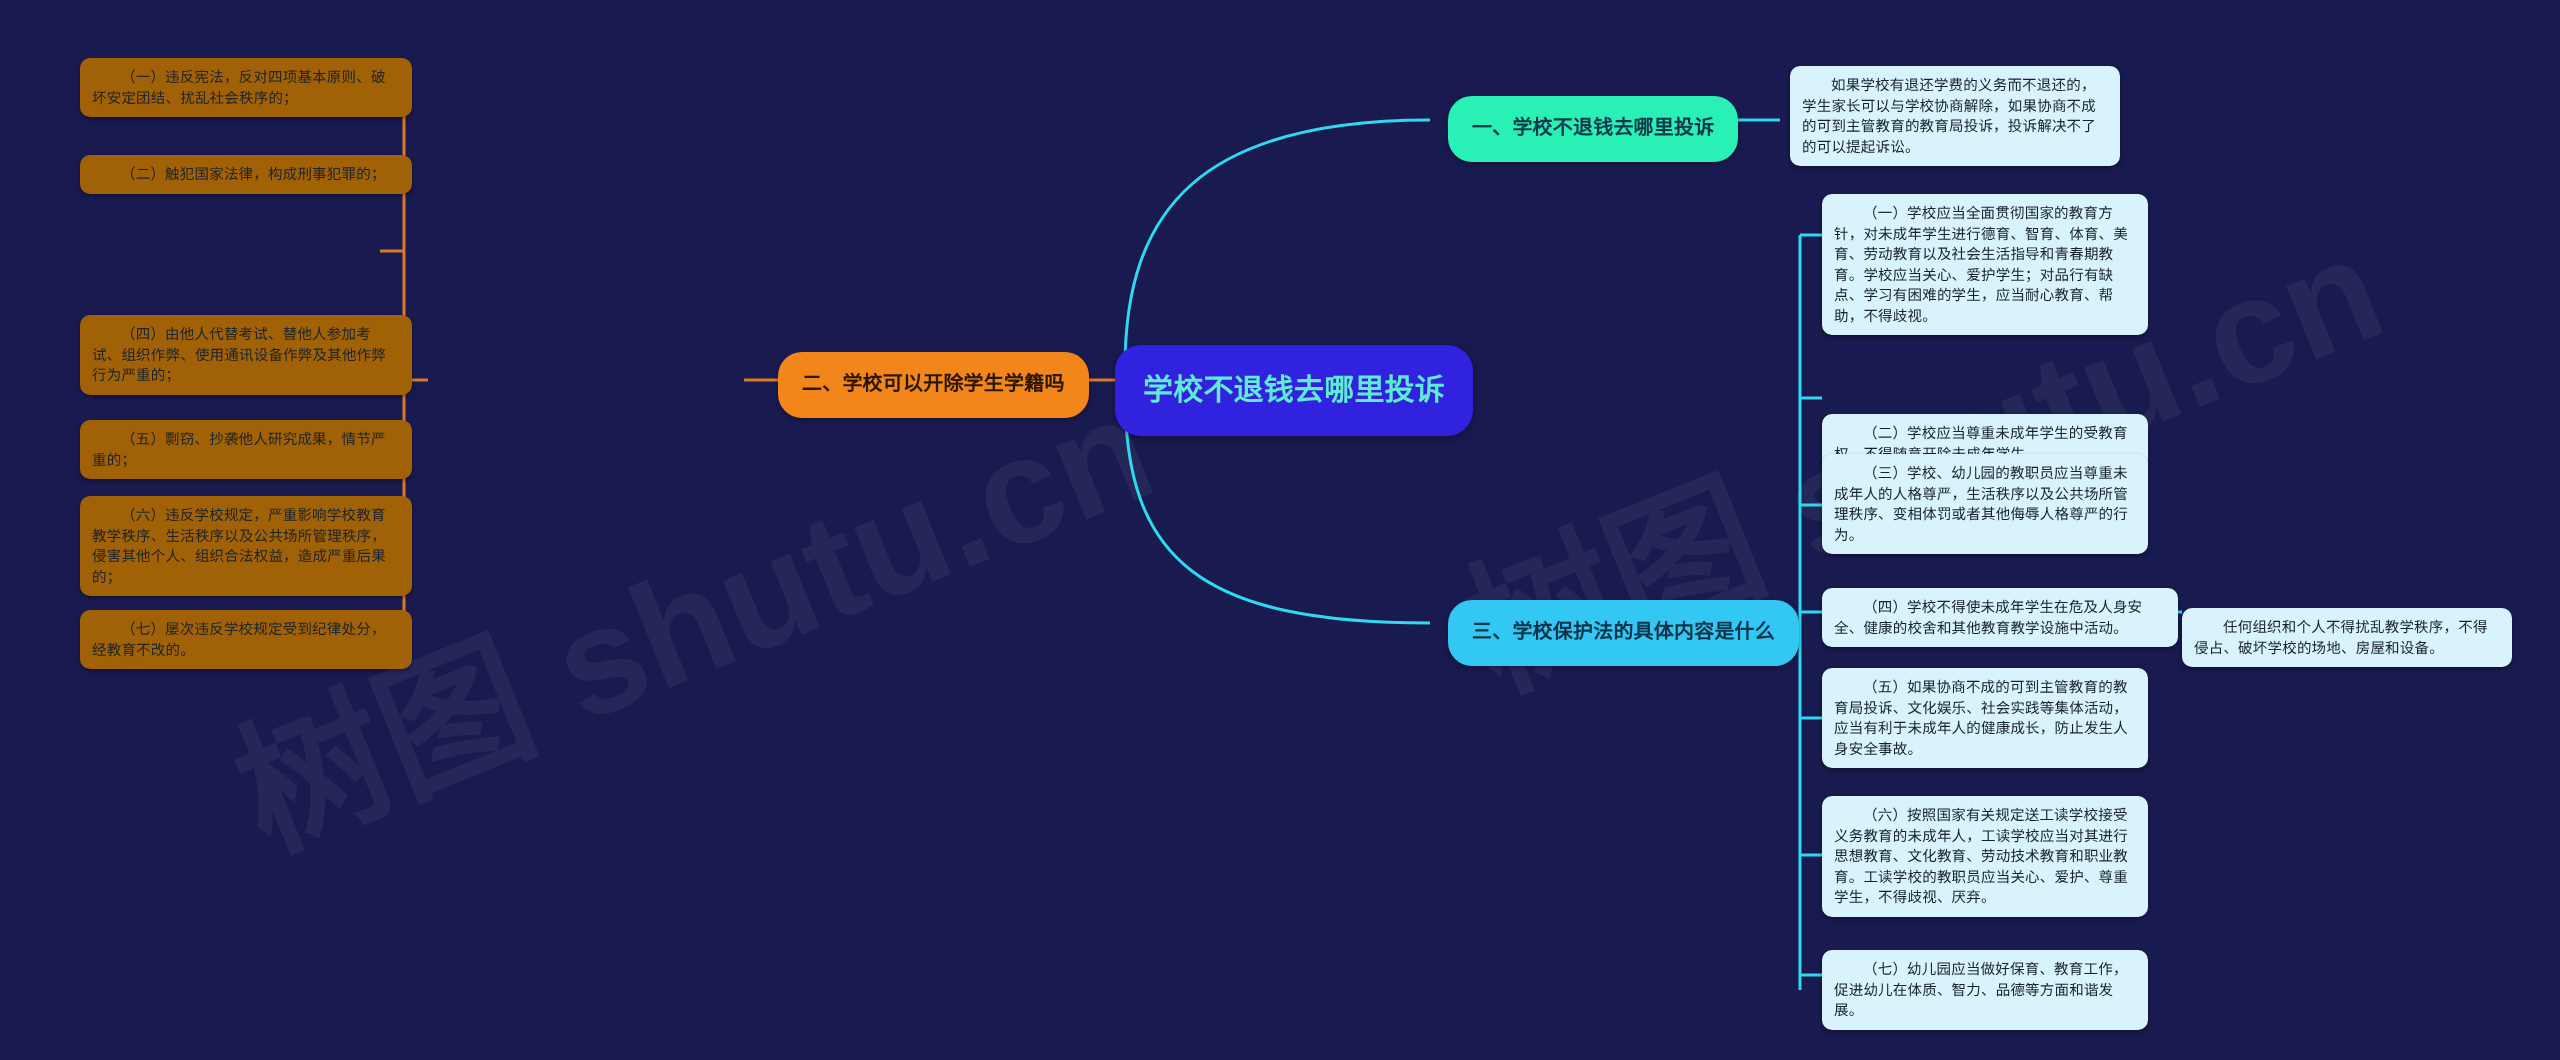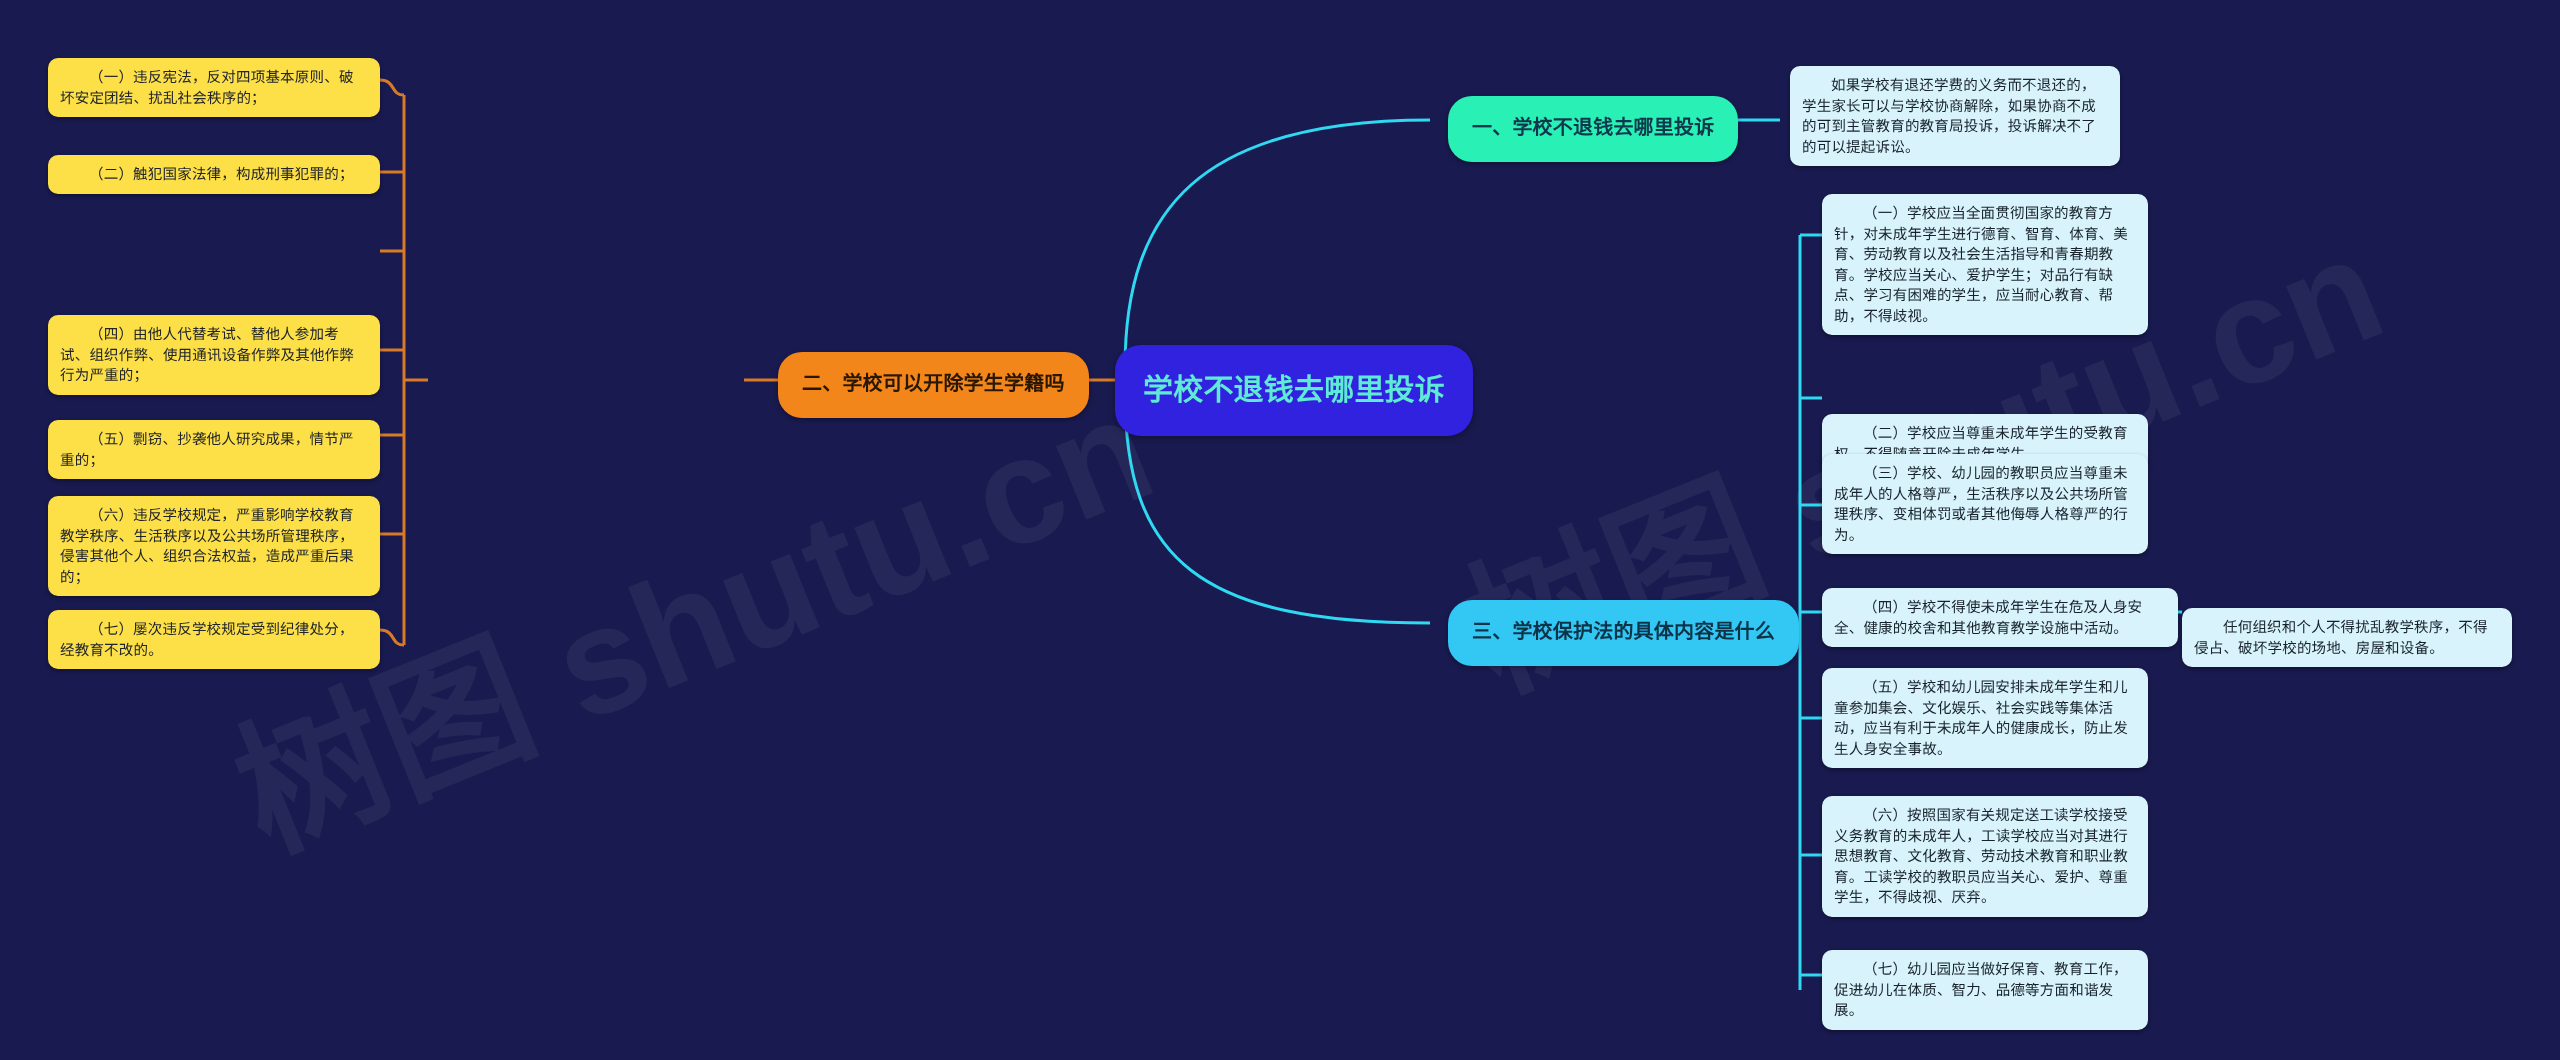--- a/index.html
+++ b/index.html
@@ -69,21 +69,21 @@
   .branch.b2{background:#f3861b;color:#2a1702;}
   .branch.b3{background:#33c7f4;color:#0d3348;}
 
   
   .leaf{
     font-size:14.5px;
     padding:9px 12px;
     box-shadow:0 2px 4px rgba(0,0,0,.35);
     text-indent:2em;
   }
-  .leaf.cream{background:#fde047;color:#20242b;}
+  .leaf.cream{background:#a16207;color:#20242b;margin-left:32px;}
   .leaf.ice{background:#d8f3fb;color:#17222c;}
   .leaf.noindent{text-indent:0;}
 </style>
 </head>
 <body style="background: rgb(25, 26, 79);">
 
 <div id="stage">
 
   <div class="wm wm-a">树图 shutu.cn</div>
   <div class="wm wm-b">树图 shutu.cn</div>
@@ -140,17 +140,17 @@
   <div class="node leaf cream" style="left:48px;top:496px;width:332px;">（六）违反学校规定，严重影响学校教育教学秩序、生活秩序以及公共场所管理秩序，侵害其他个人、组织合法权益，造成严重后果的；</div>
   <div class="node leaf cream" style="left:48px;top:610px;width:332px;">（七）屡次违反学校规定受到纪律处分，经教育不改的。</div>
 
   <div class="node branch b3" style="left:1448px;top:600px;">三、学校保护法的具体内容是什么</div>
 
   <div class="node leaf ice" style="left:1822px;top:194px;width:326px;">（一）学校应当全面贯彻国家的教育方针，对未成年学生进行德育、智育、体育、美育、劳动教育以及社会生活指导和青春期教育。学校应当关心、爱护学生；对品行有缺点、学习有困难的学生，应当耐心教育、帮助，不得歧视。</div>
   <div class="node leaf ice" style="left:1822px;top:374px;width:326px;margin-top:40px;">（二）学校应当尊重未成年学生的受教育权，不得随意开除未成年学生。</div>
   <div class="node leaf ice" style="left:1822px;top:454px;width:326px;">（三）学校、幼儿园的教职员应当尊重未成年人的人格尊严，生活秩序以及公共场所管理秩序、变相体罚或者其他侮辱人格尊严的行为。</div>
   <div class="node leaf ice" style="left:1822px;top:588px;width:356px;font-family:Liberation Serif, serif;">（四）学校不得使未成年学生在危及人身安全、健康的校舍和其他教育教学设施中活动。</div>
   <div class="node leaf ice" style="left:2182px;top:584px;width:330px;margin-top:24px;">任何组织和个人不得扰乱教学秩序，不得侵占、破坏学校的场地、房屋和设备。</div>
-  <div class="node leaf ice" style="left:1822px;top:668px;width:326px;">（五）学校和幼儿园安排未成年学生和儿童参加集会、文化娱乐、社会实践等集体活动，应当有利于未成年人的健康成长，防止发生人身安全事故。</div>
+  <div class="node leaf ice" style="left:1822px;top:668px;width:326px;">（五）如果协商不成的可到主管教育的教育局投诉、文化娱乐、社会实践等集体活动，应当有利于未成年人的健康成长，防止发生人身安全事故。</div>
   <div class="node leaf ice" style="left:1822px;top:796px;width:326px;">（六）按照国家有关规定送工读学校接受义务教育的未成年人，工读学校应当对其进行思想教育、文化教育、劳动技术教育和职业教育。工读学校的教职员应当关心、爱护、尊重学生，不得歧视、厌弃。</div>
   <div class="node leaf ice" style="left:1822px;top:950px;width:326px;">（七）幼儿园应当做好保育、教育工作，促进幼儿在体质、智力、品德等方面和谐发展。</div>
 
 </div>
 
 </body></html>

